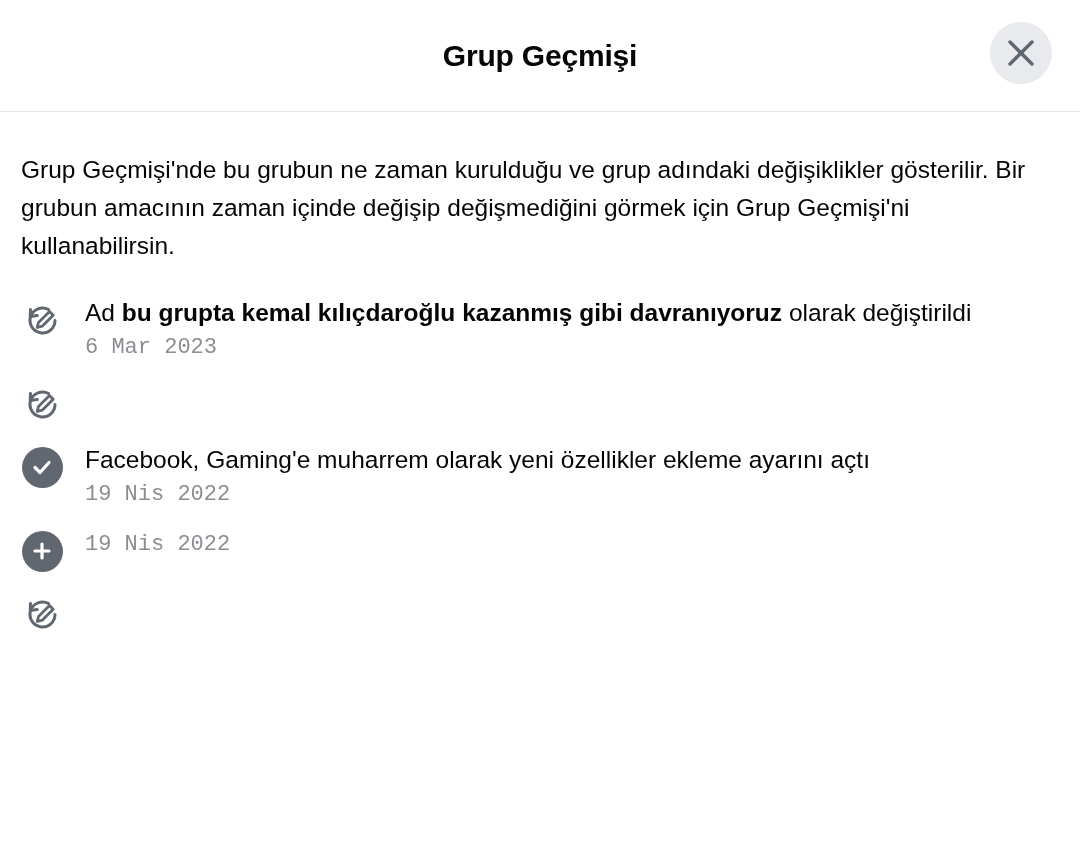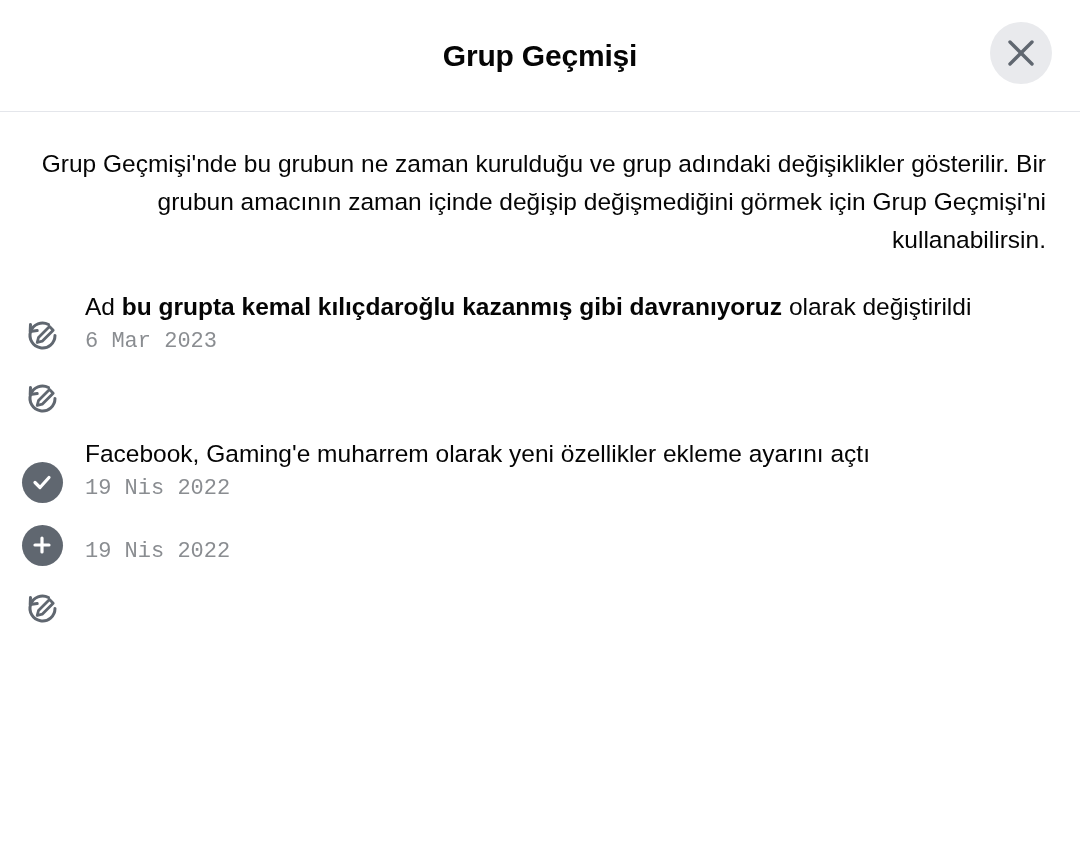--- a/index.html
+++ b/index.html
@@ -14,20 +14,21 @@
     font-family: "Liberation Sans", sans-serif;
     color: #050505;
     overflow: hidden;
   }
   .dialog {
     width: 1080px;
     height: 848px;
     display: flex;
     flex-direction: column;
     background: #ffffff;
+    gap: 6px;
   }
   .header {
     position: relative;
     height: 112px;
     flex: 0 0 112px;
     border-bottom: 1px solid #e4e6eb;
     display: flex;
     align-items: center;
     justify-content: center;
   }
@@ -57,29 +58,28 @@
     flex: 1 1 auto;
     padding: 0 20px;
     overflow: hidden;
   }
   .intro {
     font-size: 24.5px;
     line-height: 38px;
     color: #050505;
     margin: 33px 1px 22px 1px;
     max-width: 1025px;
-    text-align: right;
   }
   .entries {
     display: flex;
     flex-direction: column;
   }
   .entry {
     display: flex;
-    align-items: flex-end;
+    align-items: flex-start;
     padding: 8px 0 8px 0;
   }
   .entry-icon {
     flex: 0 0 44px;
     width: 44px;
     height: 44px;
     margin-right: 21px;
     margin-top: 3px;
     display: flex;
     align-items: center;

